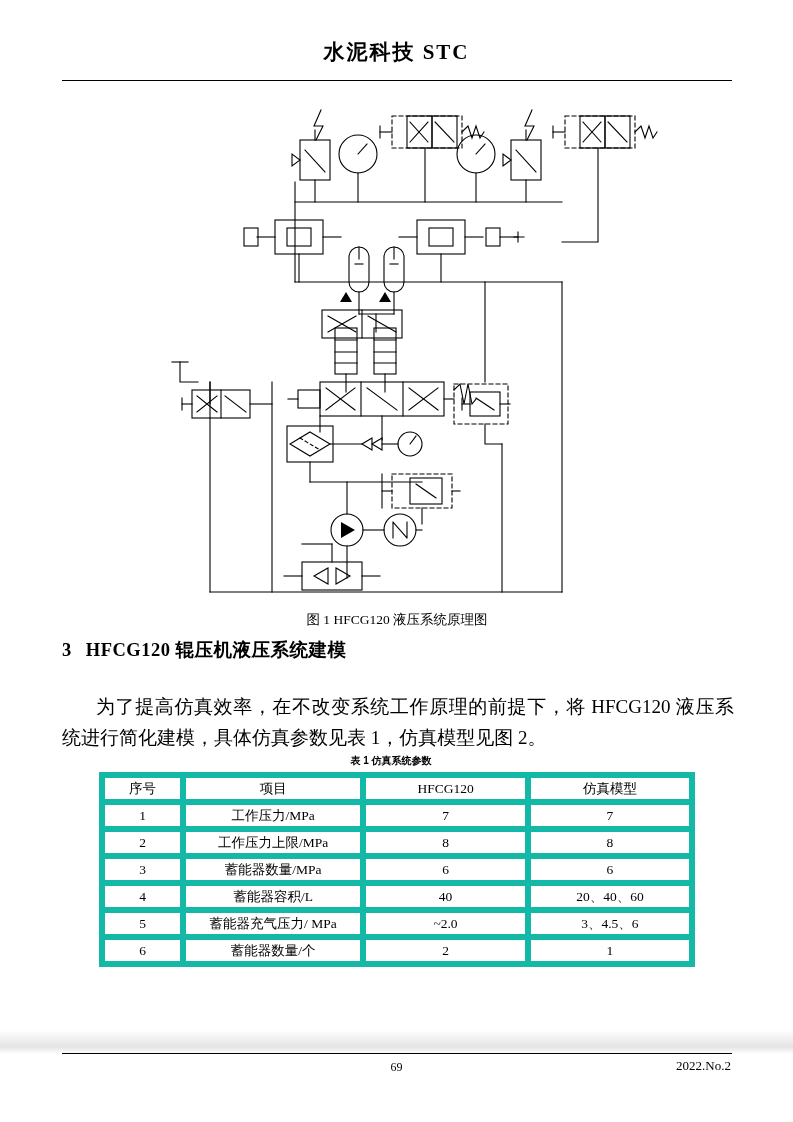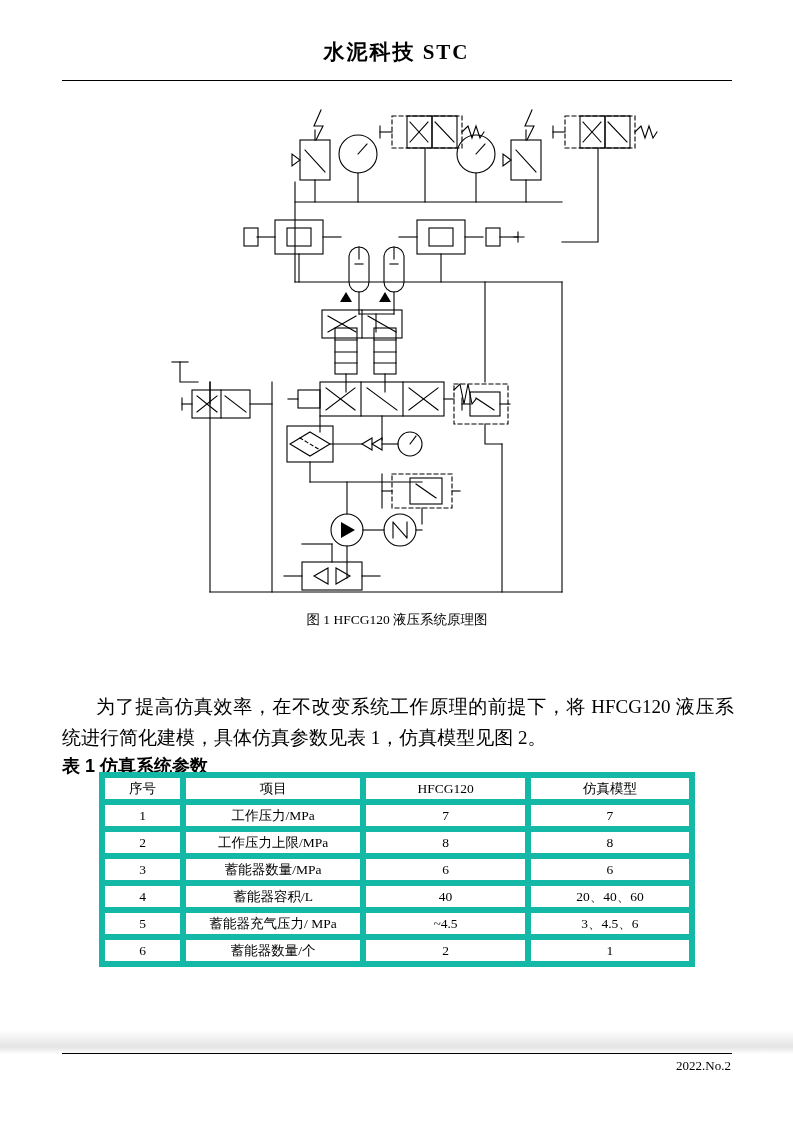--- a/index.html
+++ b/index.html
@@ -78,23 +78,24 @@
     font-size: 19px;
     line-height: 31px;
     text-indent: 34px;
     text-align: justify;
     font-family: "Liberation Serif", serif;
   }
 
   
   .table-caption {
     position: absolute;
-    left: 62px; top: 754px;
+    left: 56px; top: 754px;
     width: 670px;
-    font-size: 18px;
+    text-align: center;
+    font-size: 10px;
     font-weight: bold;
     font-family: "Liberation Sans", sans-serif;
   }
   table.params {
     position: absolute;
     left: 99px; top: 772px;
     width: 596px;
     border-collapse: collapse;
     font-size: 13.5px;
     font-family: "Liberation Serif", serif;
@@ -337,20 +338,23 @@
         <path d="M210 290 L210 500"></path>
         <path d="M440 352 L440 500"></path>
         <path d="M423 190 L423 290"></path>
         <path d="M248 390 L360 390"></path>
       </g>
     </svg>
   </div>
 
   <div class="figure-caption">图 1 HFCG120 液压系统原理图</div>
 
+  <div class="section-heading">
+    <span class="section-num">3</span><span>HFCG120 辊压机液压系统建模</span>
+  </div>
 
   <p class="body-par">为了提高仿真效率，在不改变系统工作原理的前提下，将 HFCG120 液压系统进行简化建模，具体仿真参数见表 1，仿真模型见图 2。</p>
 
   <div class="table-caption">表 1  仿真系统参数</div>
   <table class="params">
     <colgroup>
         <col class="c0">
         <col class="c1">
         <col class="c2">
         <col class="c3">
@@ -384,29 +388,30 @@
       </tr>
       <tr>
         <td>4</td>
         <td>蓄能器容积/L</td>
         <td>40</td>
         <td>20、40、60</td>
       </tr>
       <tr>
         <td>5</td>
         <td>蓄能器充气压力/ MPa</td>
-        <td>~4.5</td>
+        <td>~2.0</td>
         <td>3、4.5、6</td>
       </tr>
       <tr>
         <td>6</td>
         <td>蓄能器数量/个</td>
         <td>2</td>
         <td>1</td>
       </tr>
     </tbody>
   </table>
 
   <div class="shadow-band"></div>
   <div class="footer-rule"></div>
+  <div class="footer-page">69</div>
   <div class="footer-issue">2022.No.2</div>
 
 </div>
 
 </body></html>

